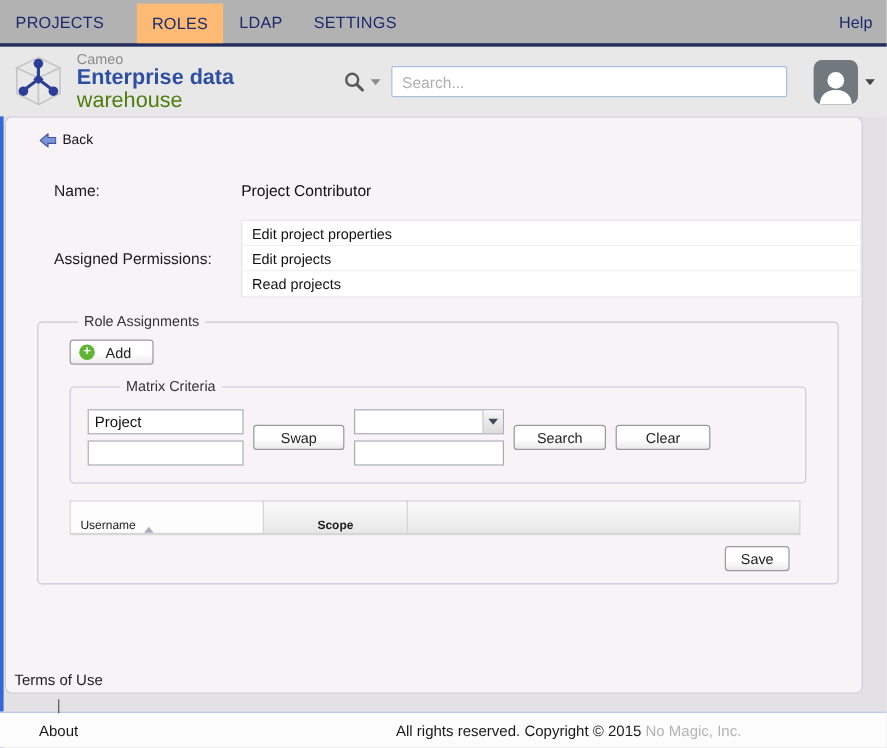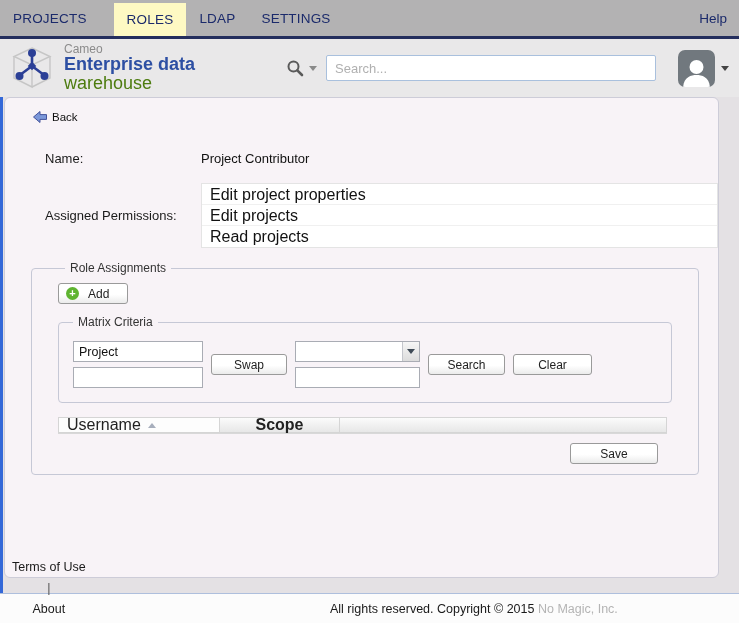--- a/index.html
+++ b/index.html
@@ -22,21 +22,21 @@
     color: #1b2a6b;
   }
   .nav-item {
     padding: 0 13px;
     display: flex;
     align-items: center;
     font-size: 13.5px;
     cursor: pointer;
     letter-spacing: .2px;
   }
-  .nav-item.active { background: #fef9c3; margin-top: 3px; text-align: center; }
+  .nav-item.active { background: #fdba74; margin-top: 3px; text-align: center; }
   .nav-gap { width: 14px; }
   .nav-help { margin-left: auto; padding: 0 12px; display: flex; align-items: center; font-size: 13.5px; cursor: pointer; }
   
   .header {
     height: 58px;
     background: #e9e8e9;
     display: flex;
     align-items: center;
   }
   .logo { display: flex; align-items: center; margin-left: 9px; cursor: pointer; }
@@ -101,32 +101,32 @@
   .field-value { flex: 1; font-size: 13px; color: #111; white-space: nowrap; overflow: hidden; }
   .perm-row { margin-top: 17px; }
   .listbox {
     flex: 1;
     background: #fff;
     border: 1px solid #e4e4e4;
   }
   .listbox-item {
     padding: 3px 16px 2px 8px;
     height: 21px;
-    font-size: 16px;
+    font-size: 12px;
     color: #111;
     border-bottom: 1px solid #f0f0f0;
     display: flex; align-items: center;
   }
   .listbox-item:last-child { border-bottom: none; }
   
   fieldset {
     border: 1px solid #c6c8d6;
     border-radius: 4px;
   }
-  legend { font-size: 12px; color: #333; padding: 0 5px; }
+  legend { font-size: 12px; color: #333; padding: 0 5px; margin-left: 27px; }
   .fs-outer { margin: 13px 19px 0 26px; padding: 2px 26px 10px 26px; }
   .fs-outer > legend { margin-left: 7px; }
   .fs-matrix { margin-top: 11px; padding: 8px 14px 14px 14px; }
   .btn {
     display: inline-flex; align-items: center; justify-content: center;
     height: 21px;
     border: 1px solid #9a9a9a;
     border-radius: 3px;
     background: linear-gradient(#ffffff 55%, #ebebeb);
     font-size: 12px; color: #222;
@@ -170,39 +170,39 @@
   .sel-arrow {
     width: 0; height: 0;
     border-left: 4px solid transparent; border-right: 4px solid transparent;
     border-top: 5px solid #3e4a56;
   }
   .btn-search { width: 77px; margin: 13px 0 0 8px; }
   .btn-clear { width: 79px; margin: 13px 0 0 8px; }
   
   .grid-header { display: flex; margin-top: 14px; width: 609px; border-bottom: 1px solid #d8d8d8; }
   .gh-cell {
-    height: 16px;
+    height: 28px;
     background: linear-gradient(#fbfbfb, #e7e7e7);
     border: 1px solid #d5d5d5;
     border-left: none;
-    display: flex; align-items: center;
-    font-size: 16px; color: #222;
+    display: flex; align-items: flex-end;
+    font-size: 10px; color: #222;
     cursor: pointer;
   }
   .gh-cell:first-child { border-left: 1px solid #d5d5d5; }
   .gh-username { width: 162px; background: #fdfdfd; padding: 0 8px; }
   .gh-scope { width: 120px; font-weight: bold; justify-content: center; }
   .gh-rest { flex: 1; cursor: default; }
   .sort-arrow {
     width: 0; height: 0; margin-left: 7px;
     border-left: 4px solid transparent; border-right: 4px solid transparent;
     border-bottom: 5px solid #a7aebc;
   }
   .save-row { display: flex; justify-content: flex-end; margin: 9px 14px 0 0; }
-  .btn-save { width: 88px; }
+  .btn-save { width: 54px; }
   
   .footer-gap { height: 15px; }
   .footer {
     height: 30px;
     background: #fcfcfc;
     border-top: 1px solid #aebfdd;
     display: flex; align-items: center;
     position: relative;
     font-size: 12.5px;
   }

